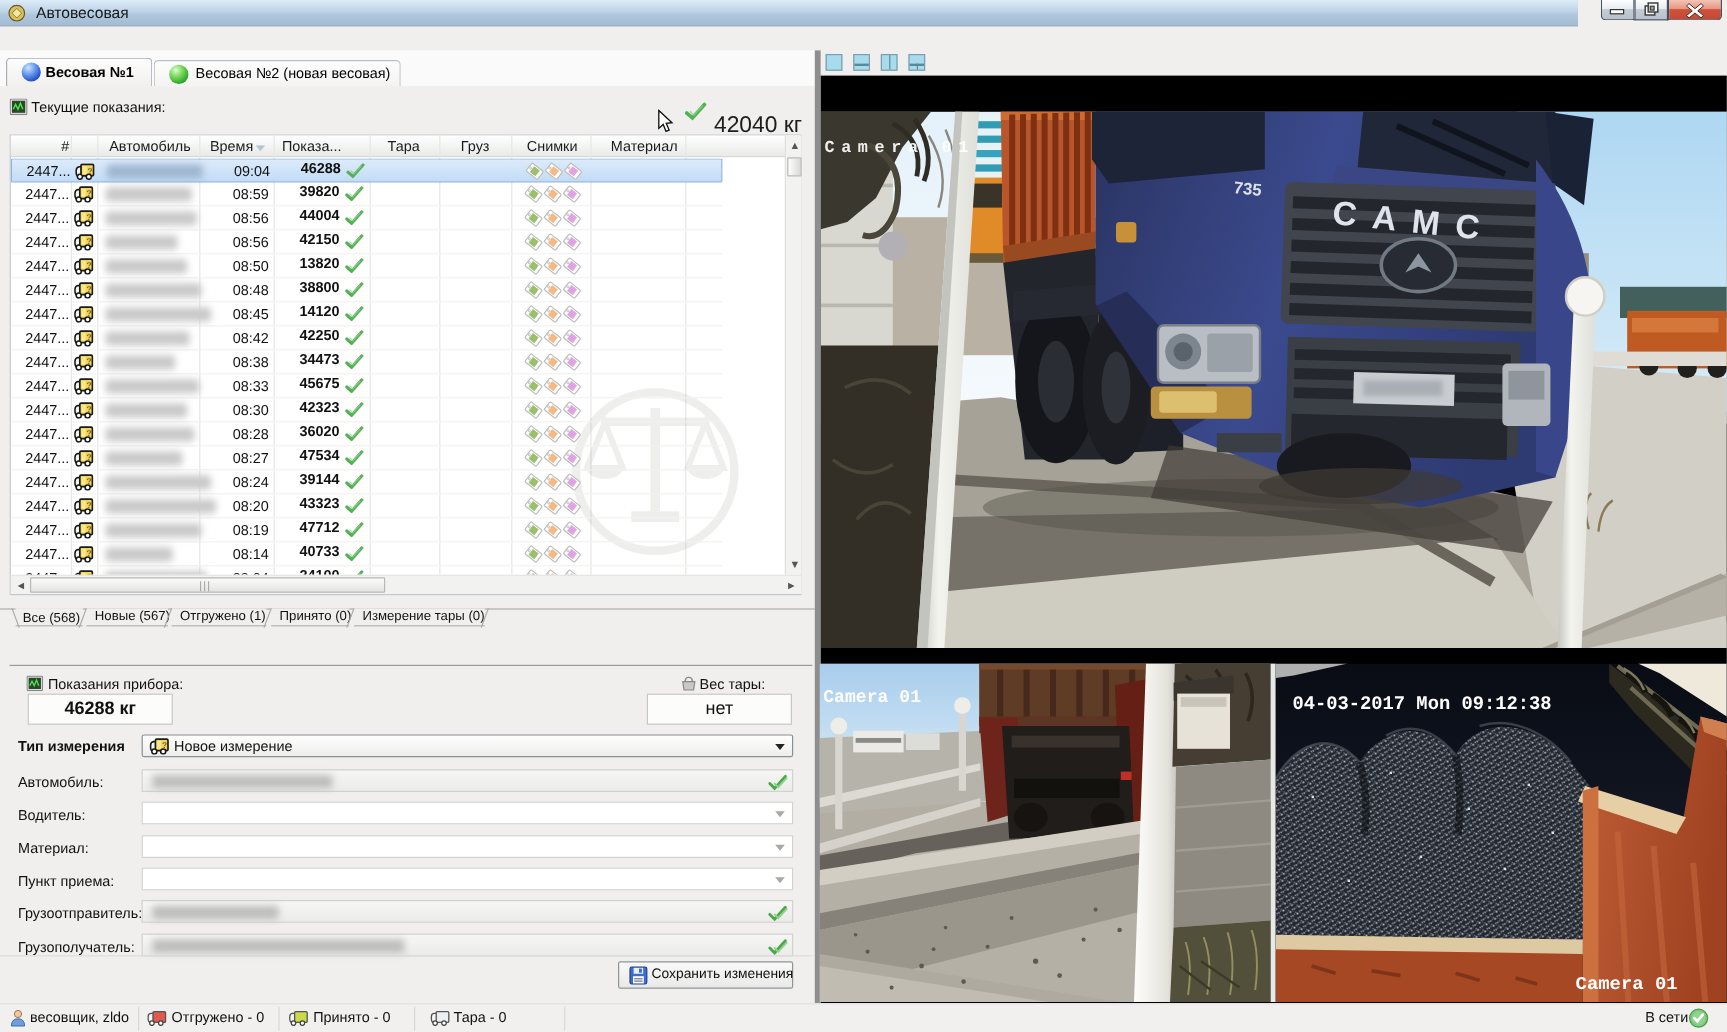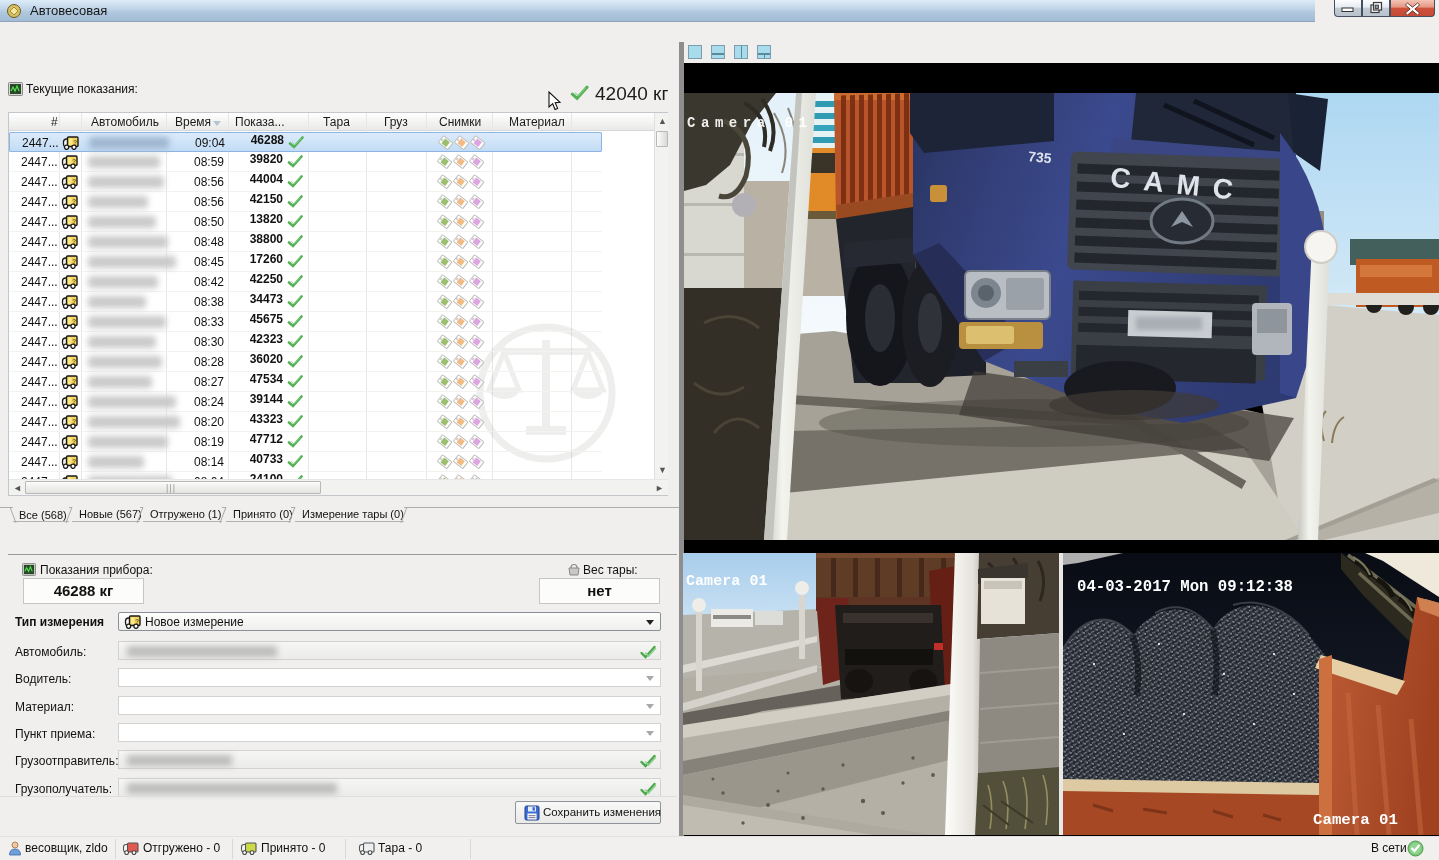--- a/index.html
+++ b/index.html
@@ -22,21 +22,21 @@
 #tab2{left:128px;top:8px;width:206px;height:22px;background:linear-gradient(#fdfdfd,#f4f3f2);border-color:#b9bfc5;z-index:2}
 .tab .lbl{position:absolute;top:4px}
 #tab1 .lbl{left:32px}
 #tab2 .lbl{left:34px;top:3px}
 .sphere{position:absolute;width:16px;height:16px;border-radius:50%;top:3px;left:12px}
 #tab1 .sphere{background:radial-gradient(circle at 35% 28%,#cfe4ff 0%,#6f9ff0 35%,#1e50c8 75%,#123a9a 100%)}
 #tab2 .sphere{left:12px;background:radial-gradient(circle at 35% 28%,#d8ffd0 0%,#7fd860 35%,#27a427 75%,#187c18 100%)}
 
 #lpanel{left:0;top:72px;width:679px;height:764px;background:#f0efed}
 #curlbl{left:26px;top:82px;font-size:12px;color:#111}
-#bigwt{left:595px;top:83px;font-size:19px;color:#1c1c1c}
+#bigwt{left:595px;top:94px;font-size:19px;color:#1c1c1c}
 
 #grid{left:8px;top:112px;width:660px;height:384px;background:#fff;border:1px solid #c3c7cb}
 #ghead{position:absolute;left:0;top:0;width:658px;height:18px;background:linear-gradient(#ffffff,#eceueb 90%);background:linear-gradient(#ffffff,#e9e9e8);border-bottom:1px solid #d7d7d6}
 #ghead span{position:absolute;top:2px;font-size:12px;color:#1a1a1a}
 .gvline{position:absolute;top:0;width:1px;background:#e7e7e5}
 #gbody{position:absolute;left:0;top:19px;width:645px;height:347px;overflow:hidden}
 .row{position:absolute;left:0;width:593px;height:20px;border-bottom:1px solid #f2f2f0}
 .row.sel{background:linear-gradient(#ddeBfb,#c2dcf5);border:1px solid #8db4e2;border-radius:1px}
 .rnum{position:absolute;left:12px;top:3px;font-size:12px;color:#111}
 .rtruck{position:absolute;left:52px;top:3px}
@@ -54,21 +54,21 @@
 .sarrow{position:absolute;font-size:9px;color:#555}
 
 #ftabline{left:0;top:507px;width:679px;height:1px;background:#adadab}
 .ftab{position:absolute;top:507px;height:15px;font-size:11px;color:#111;background:#f0efed;border-bottom:1px solid #b3b3b1}
 .ftab span{position:absolute;top:1px;white-space:nowrap}
 
 #mhead{left:10px;top:536px;font-size:16px;color:#141414}
 #mline{left:8px;top:554px;width:669px;height:1px;background:#9a9a98}
 .smlbl{font-size:12px;color:#111}
 #wbox1{left:23px;top:578px;width:121px;height:26px;background:#fcfcfb;border:1px solid #c6c6c4;text-align:center;font-weight:bold;font-size:15px;color:#111;line-height:24px}
-#wbox2{left:539px;top:578px;width:121px;height:26px;background:#fcfcfb;border:1px solid #c6c6c4;text-align:center;font-weight:bold;font-size:15px;color:#111;line-height:24px}
+#wbox2{left:539px;top:578px;width:121px;height:26px;background:#fcfcfb;border:1px solid #c6c6c4;text-align:center;font-weight:normal;font-size:15px;color:#111;line-height:24px}
 
 .flabel{position:absolute;left:15px;font-size:12px;color:#111}
 .fctl{position:absolute;left:118px;width:543px;height:19px;border:1px solid #d2d2d0;background:#fff}
 .fctl.filled{background:linear-gradient(#f6f6f5,#ebebe9)}
 .fctl .blur2{position:absolute;top:4px;height:11px;background:#bdbdbb;filter:blur(3px)}
 .fctl .dchk{position:absolute;right:3px;top:3px}
 .fctl .darr{position:absolute;right:6px;top:7px;width:0;height:0;border-left:4px solid transparent;border-right:4px solid transparent;border-top:5px solid #a8a8a6}
 #combo{left:118px;top:612px;width:543px;height:19px;border:1px solid #8a9097;border-radius:2px;background:linear-gradient(#fefefe,#eeeeec)}
 #combo .ctext{position:absolute;left:26px;top:2px;font-size:12px;color:#111}
 #combo .carr{position:absolute;right:6px;top:7px;width:0;height:0;border-left:4px solid transparent;border-right:4px solid transparent;border-top:5px solid #222}
@@ -137,20 +137,30 @@
         <rect x="7" y="8" width="11" height="3.5" fill="#fff" stroke="#333" stroke-width="1"></rect>
       </svg></div>
 <div id="btnmax" class="wbtn"><svg width="26" height="15" viewBox="0 0 26 15">
         <rect x="8" y="5" width="8" height="7.5" fill="#f4f6f8" stroke="#3a3a3a" stroke-width="1.2"></rect>
         <rect x="10.5" y="2.5" width="8" height="7.5" fill="#f4f6f8" stroke="#3a3a3a" stroke-width="1.2"></rect>
         <rect x="12.2" y="5.2" width="3.2" height="3.2" fill="#9aa4ae" stroke="#3a3a3a" stroke-width="1"></rect>
       </svg></div>
 <div id="btncls" class="wbtn"><svg width="43" height="15" viewBox="0 0 43 15">
         <path d="M16.5,3 L21.5,7.2 L26.5,3 L28.6,5 L23.8,9 L28.6,13 L26.5,15 L21.5,10.8 L16.5,15 L14.4,13 L19.2,9 L14.4,5 Z" fill="#fff" stroke="#4a2018" stroke-width="0.8"></path>
       </svg></div>
+<div id="tabstrip" class="abs">
+ <div id="tab1" class="tab">
+        <div class="sphere"></div>
+        <span class="lbl">Весовая №1</span>
+      </div>
+ <div id="tab2" class="tab">
+        <div class="sphere"></div>
+        <span class="lbl">Весовая №2 (новая весовая)</span>
+      </div>
+</div>
 <div id="lpanel" class="abs"></div>
 <svg class="abs" style="left:8px;top:82px" width="15" height="14" viewBox="0 0 15 14">
       <rect x="0.5" y="0.5" width="14" height="13" rx="1" fill="#d8d8d4" stroke="#888"></rect>
       <rect x="2" y="2" width="11" height="10" fill="#284828"></rect>
       <path d="M3,9 L5,5 L7,9 L9,4 L11,9" stroke="#50e050" stroke-width="1.2" fill="none"></path>
     </svg>
 <div id="curlbl" class="abs">Текущие показания:</div>
 <svg class="abs" style="left:570px;top:85px" width="20" height="16" viewBox="0 0 17 13">
       <use href="#chk"></use>
     </svg>
@@ -283,21 +293,21 @@
             <use href="#tag3"></use>
           </svg>
 </div>
 <div class="row" style="top:120px">
 <span class="rnum">2447...</span>
 <svg class="rtruck" width="17" height="14" viewBox="0 0 17 14">
             <use href="#trk"></use>
           </svg>
 <span class="blur" style="left:79px;width:88px"></span>
 <span class="rtime">08:45</span>
-<span class="rwt">17260</span>
+<span class="rwt">14120</span>
 <svg class="rchk" width="17" height="13" viewBox="0 0 17 13">
             <use href="#chk"></use>
           </svg>
 <svg class="rtags" width="52" height="17" viewBox="0 0 52 17">
             <use href="#tag3"></use>
           </svg>
 </div>
 <div class="row" style="top:140px">
 <span class="rnum">2447...</span>
 <svg class="rtruck" width="17" height="14" viewBox="0 0 17 14">

